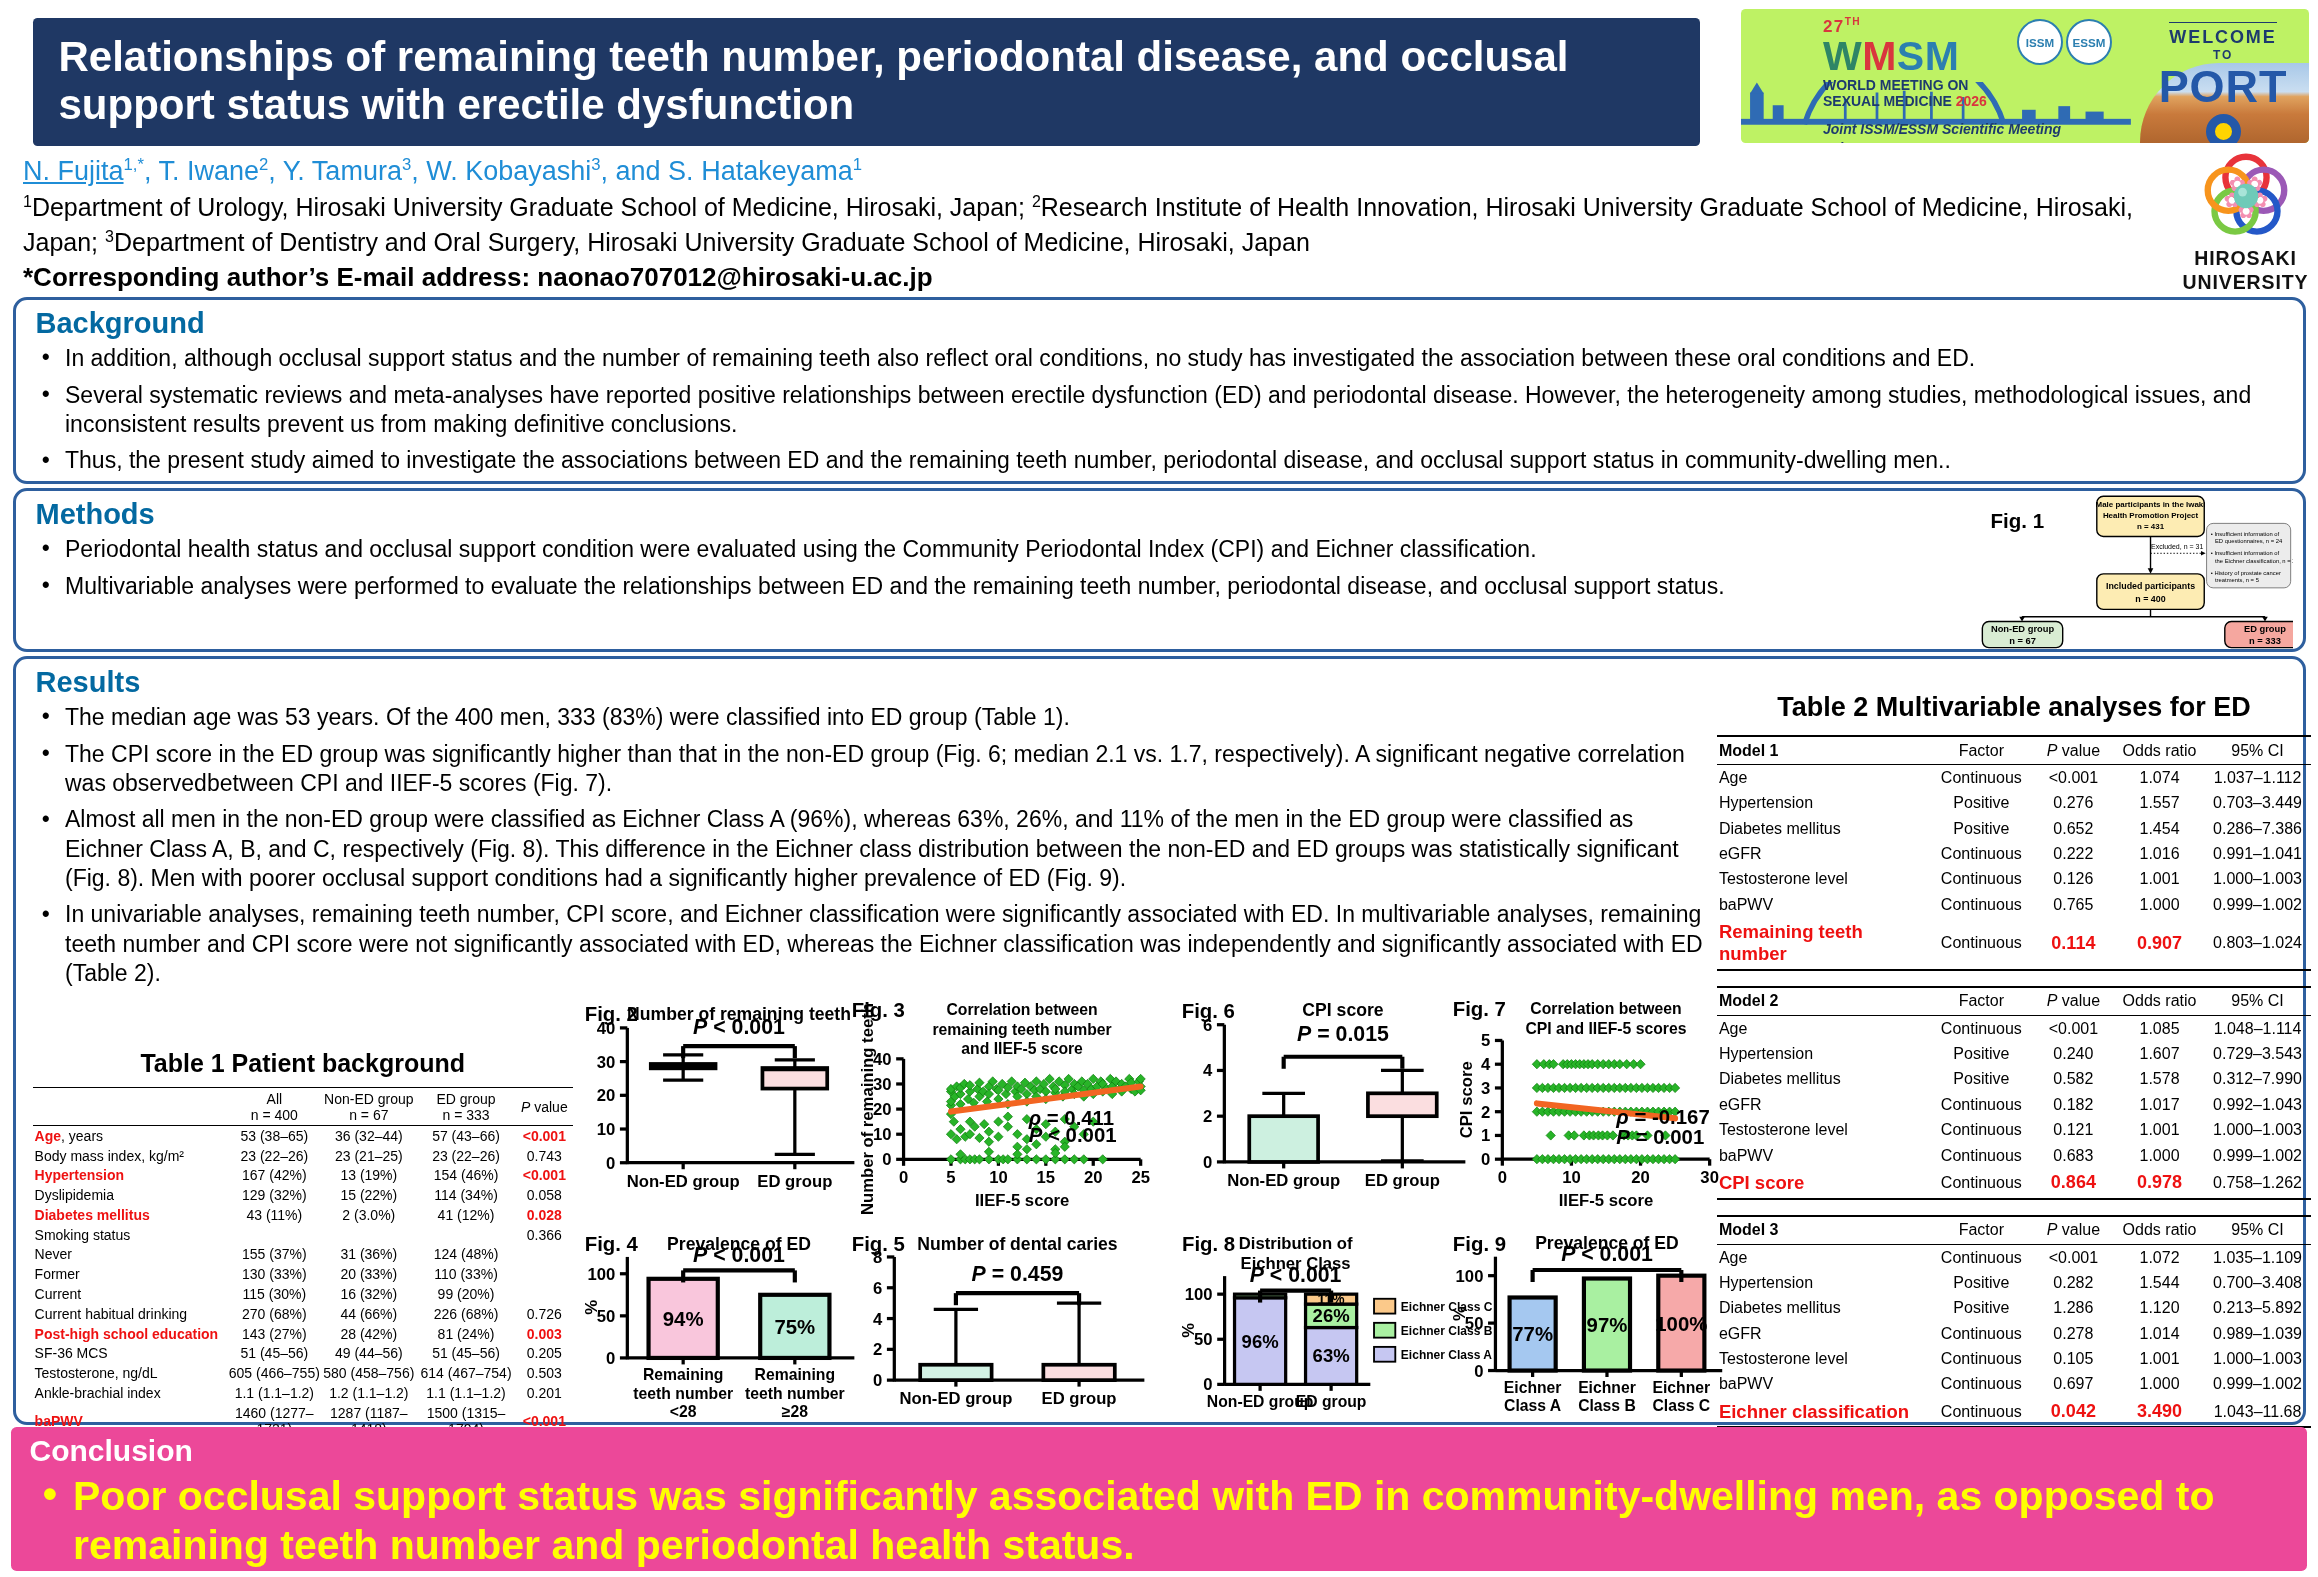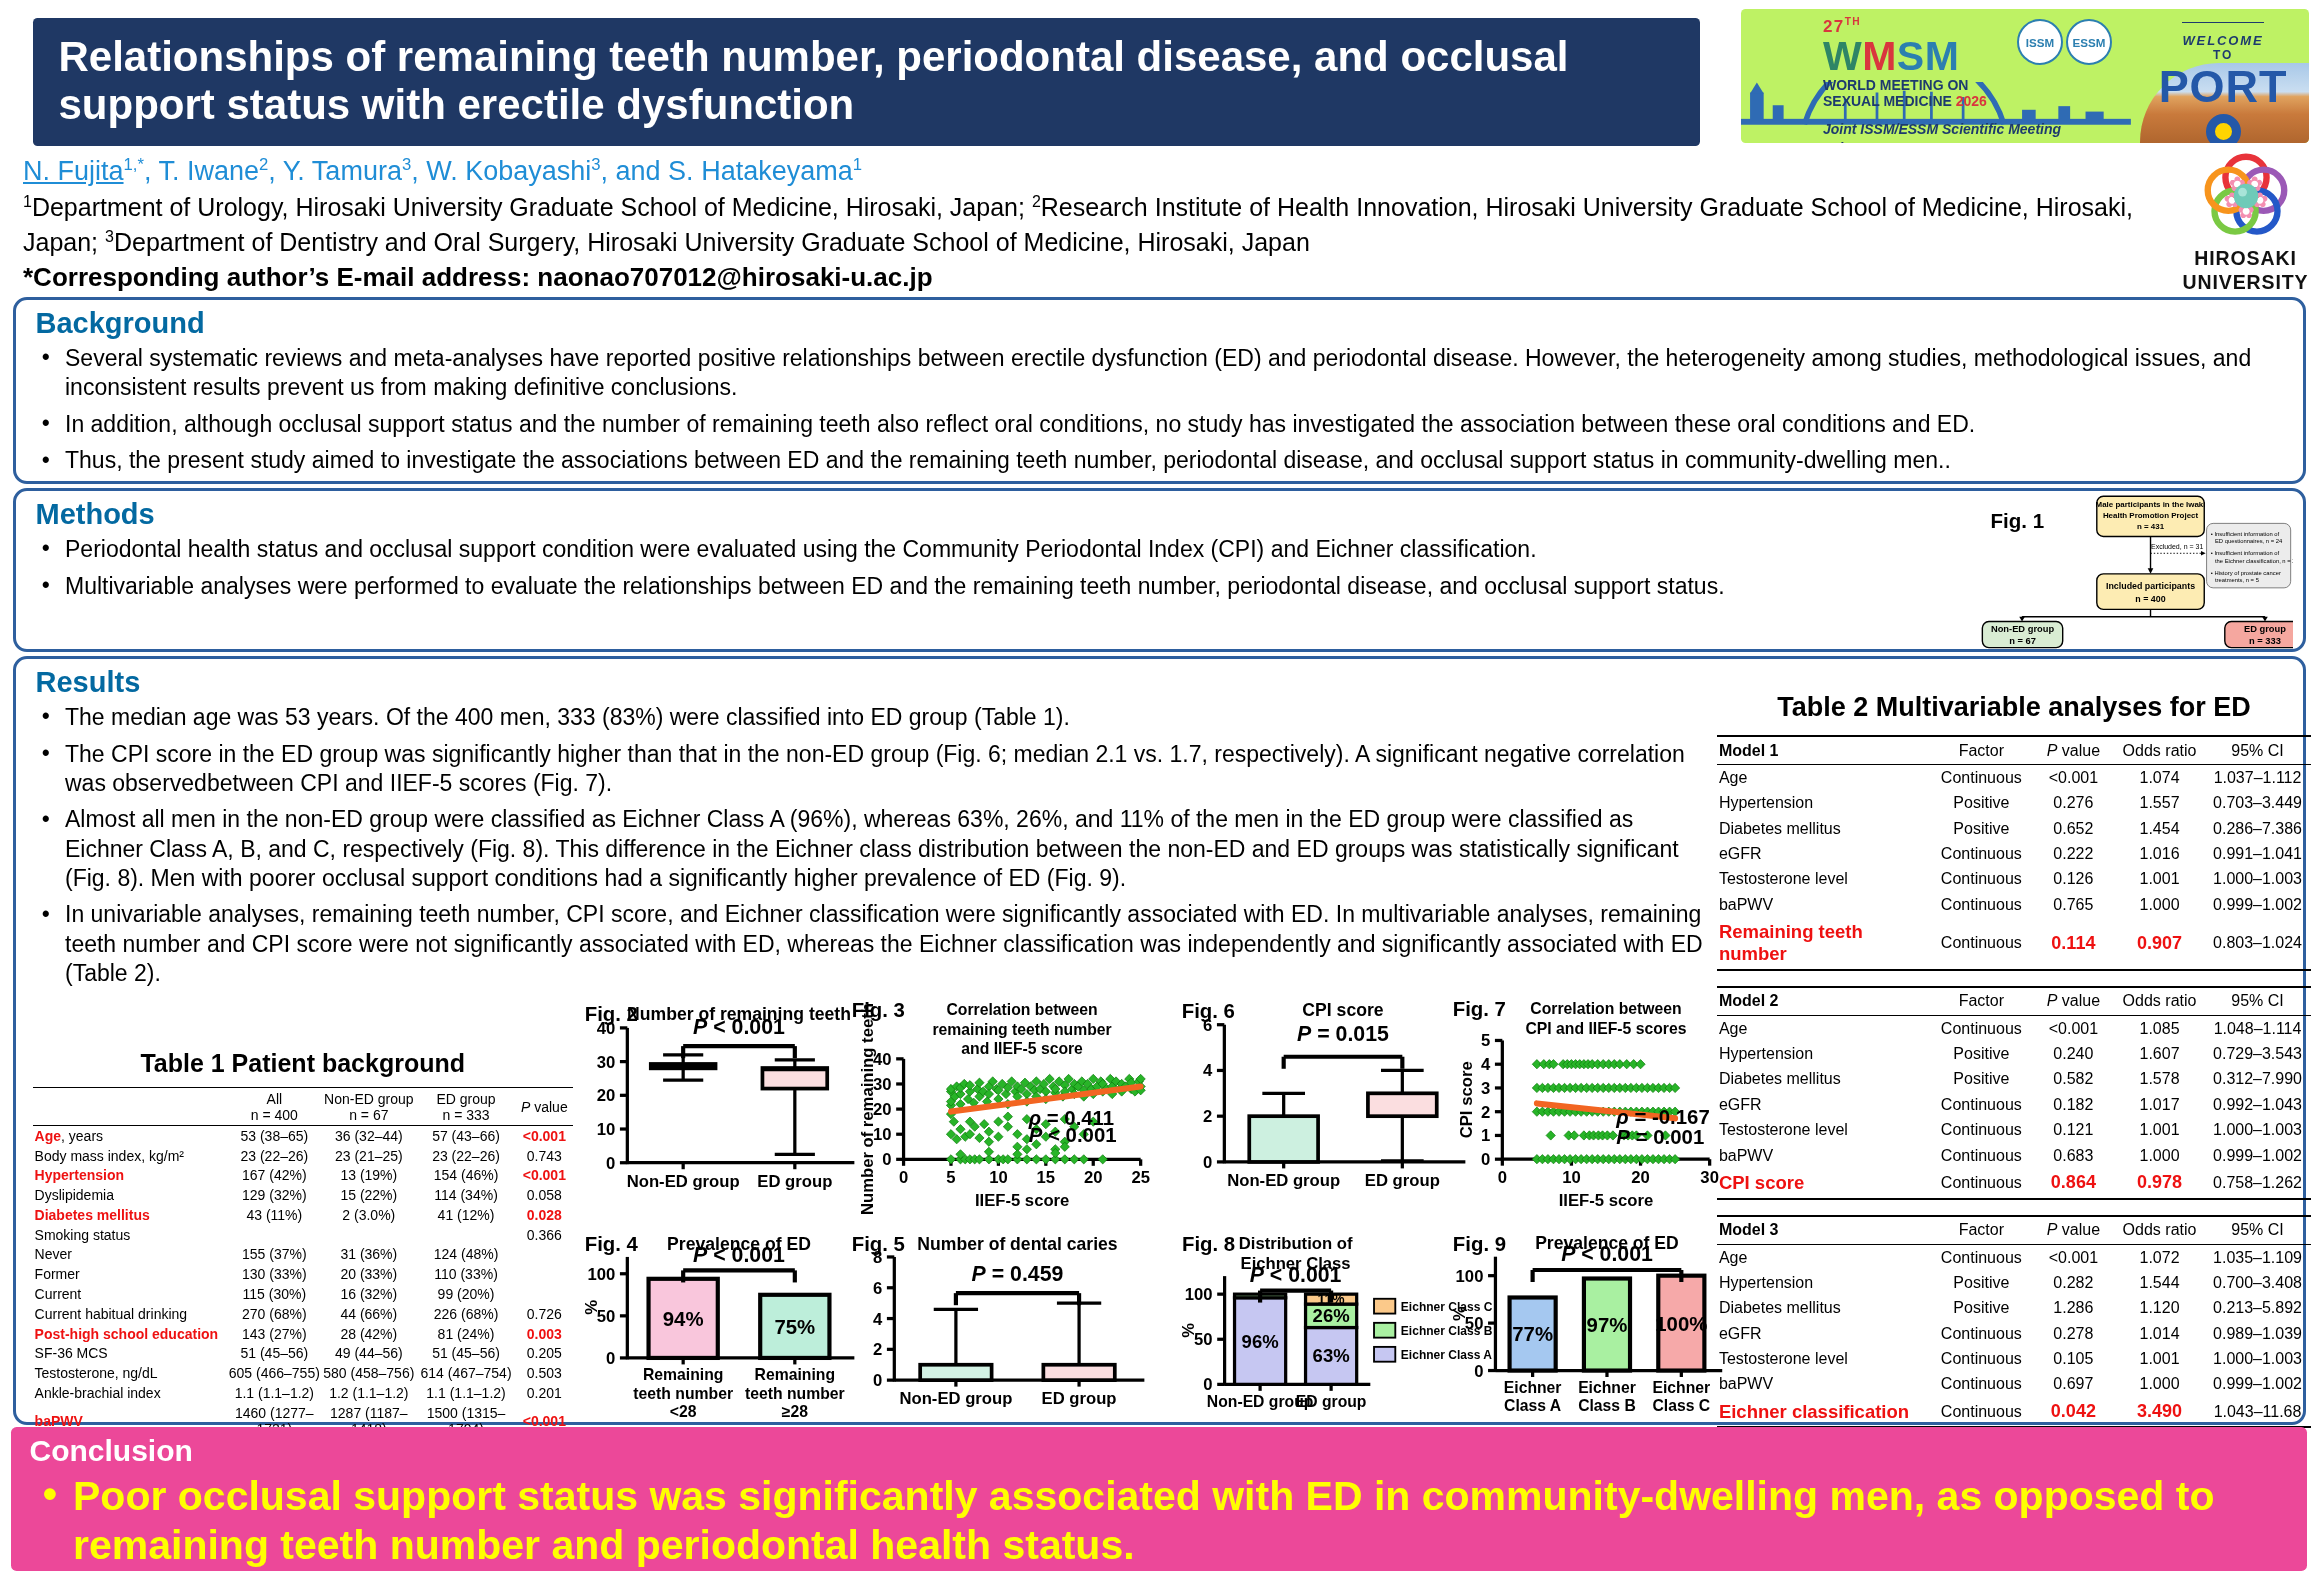--- a/index.html
+++ b/index.html
@@ -18,22 +18,22 @@
   .bwmsm{font-size:41px;font-weight:800;line-height:0.98;letter-spacing:0.5px;}
   .bsub{color:#1d3a6e;font-size:14px;font-weight:700;line-height:1.18;}
   .bsub .yr{color:#d9363e;}
   .bjoint{color:#1d3a6e;font-size:14px;font-weight:700;margin-top:11px;font-style:italic;}
   .bdates{color:#1d3a6e;font-size:14px;font-weight:700;margin-top:3.7px;font-style:italic;}
   .blogo{position:absolute;top:10.2px;width:42px;height:42px;border:2.3px solid #2c7fb0;
     border-radius:50%;color:#2c7fb0;font-size:11.6px;font-weight:800;display:flex;
     align-items:center;justify-content:center;background:#fff;}
   .blogo.l1{left:276px}.blogo.l2{left:325px}
   .b-right{position:absolute;left:403px;top:13px;width:158px;text-align:center;}
-  .bwel{color:#1d3a6e;font-size:13px;font-weight:800;letter-spacing:1.9px;
-    border-top:1.9px solid #1d3a6e;display:inline-block;padding-top:10px;font-style:italic;}
+  .bwel{color:#1d3a6e;font-size:18px;font-weight:800;letter-spacing:1.9px;
+    border-top:1.9px solid #1d3a6e;display:inline-block;padding-top:4px;}
   .bto{color:#1d3a6e;font-size:12px;font-weight:800;letter-spacing:1.9px;}
   .bporto{font-size:45px;font-weight:800;color:#2458a8;letter-spacing:0.9px;line-height:1;margin-top:1.9px;}
   .o-dot{display:inline-block;width:35px;height:35px;border-radius:50%;background:#ffd400;
     border:9.7px solid #2458a8;box-sizing:border-box;vertical-align:-1.9px;}
   .b-sky{position:absolute;left:0;bottom:0;width:408px;height:61px;}
   .b-photo{position:absolute;right:0;bottom:0;width:169px;height:80px;border-top-left-radius:79px;
     background:linear-gradient(180deg,#a8c8e8 0%,#cadef1 36%,#e0a35f 42%,#c97a3c 64%,#b0662e 100%);}
 
   .authors{position:absolute;left:23px;top:155px;font-size:27px;color:#1f8dd6;font-weight:500;}
   .authors .und{text-decoration:underline;}
@@ -169,22 +169,22 @@
       <circle cx="93" cy="92" r="9" fill="#a8e4d8"></circle>
     </svg>
     <div class="ht">
       <span>HIROSAKI</span><br><span>UNIVERSITY</span>
     </div>
   </div>
 
   <section class="box" id="bg">
     <h2>Background</h2>
     <ul id="bg-list">
+        <li>In addition, although occlusal support status and the number of remaining teeth also reflect oral conditions, no study has investigated the association between these oral conditions and ED.</li>
         <li>Several systematic reviews and meta-analyses have reported positive relationships between erectile dysfunction (ED) and periodontal disease. However, the heterogeneity among studies, methodological issues, and inconsistent results prevent us from making definitive conclusions.</li>
-        <li>In addition, although occlusal support status and the number of remaining teeth also reflect oral conditions, no study has investigated the association between these oral conditions and ED.</li>
         <li>Thus, the present study aimed to investigate the associations between ED and the remaining teeth number, periodontal disease, and occlusal support status in community-dwelling men..</li>
       </ul>
   </section>
 
   <section class="box" id="me">
     <h2>Methods</h2>
     <ul id="me-list">
         <li>Periodontal health status and occlusal support condition were evaluated using the Community Periodontal Index (CPI) and Eichner classification.</li>
         <li>Multivariable analyses were performed to evaluate the relationships between ED and the remaining teeth number, periodontal disease, and occlusal support status.</li>
       </ul>

